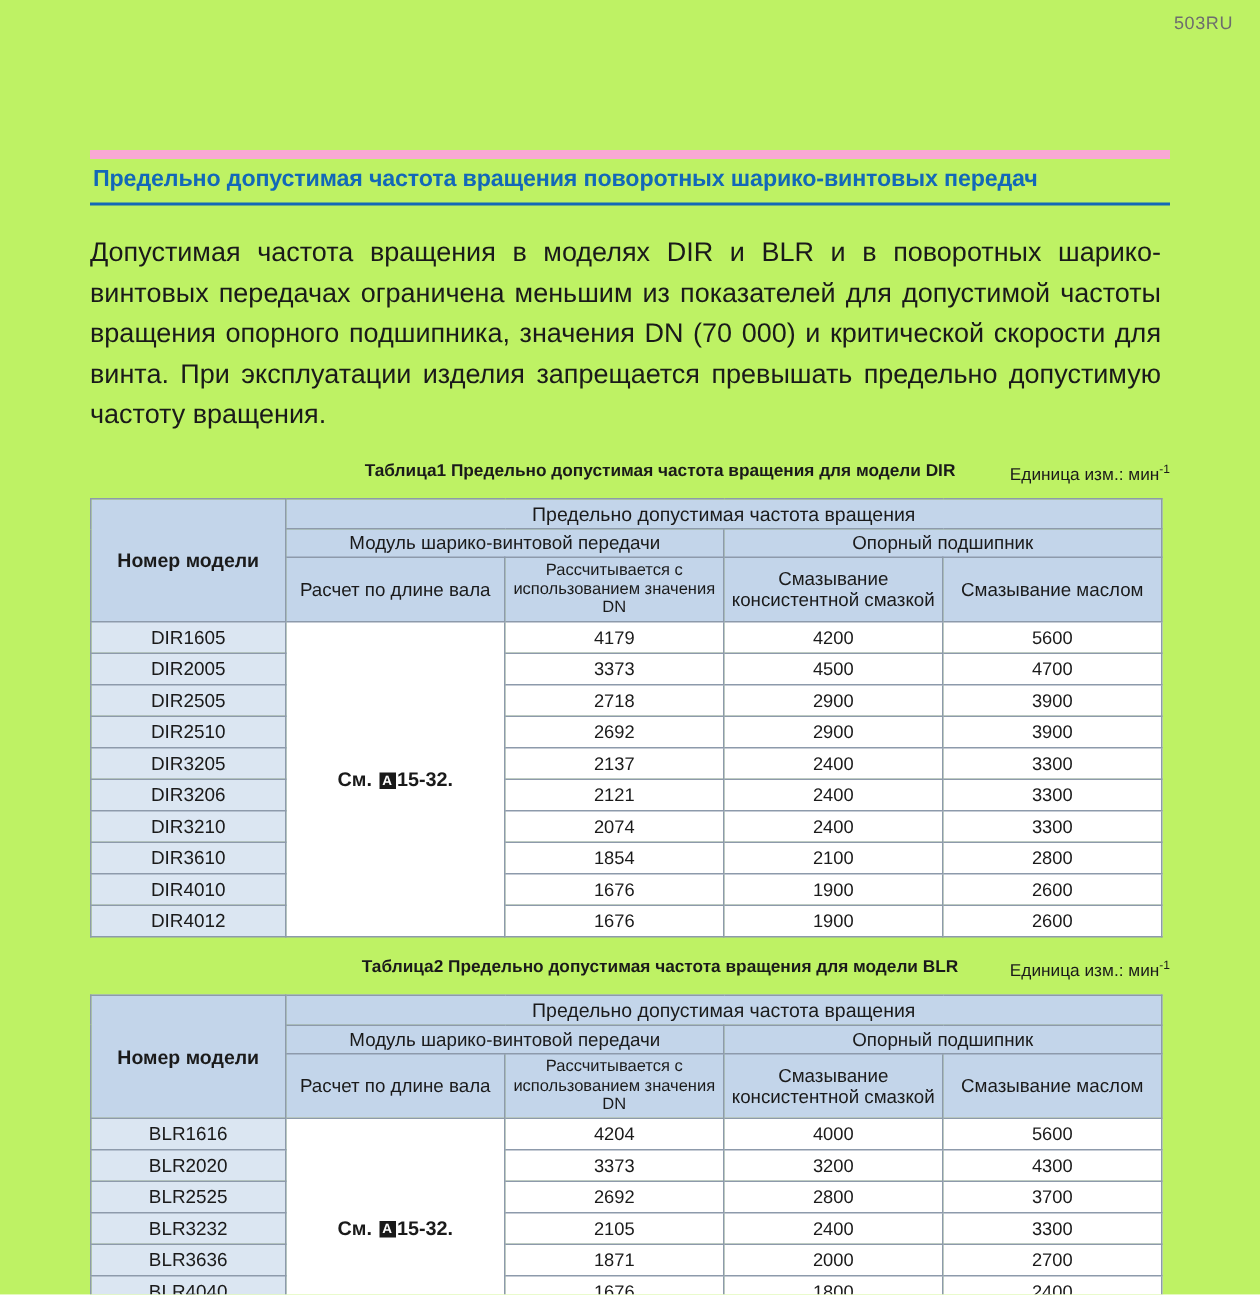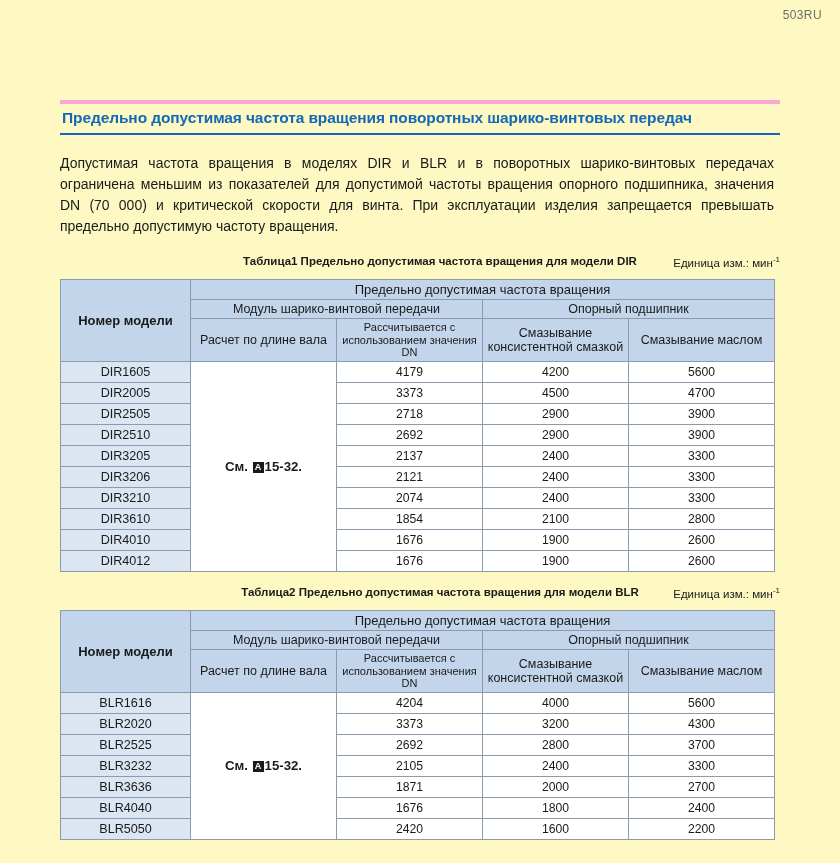--- a/index.html
+++ b/index.html
@@ -6,50 +6,50 @@
   html, body {
     margin: 0; padding: 0;
     width: 840px; height: 863px;
     background: #ffffff;
     font-family: "Liberation Sans", sans-serif;
     color: #1a1a1a;
   }
   .page {
     position: relative;
     width: 840px; height: 863px;
-    background: #fef9c3;
+    background: #bef264;
     overflow: hidden;
   }
   .page-header {
     position: absolute;
     top: 8px; right: 18px;
     font-size: 12px;
     color: #6d6d6d;
     letter-spacing: 0.4px;
   }
   .content {
     position: absolute;
     left: 60px; top: 100px;
     width: 720px;
   }
   .title-bar {
-    border-top: 4px solid #f9a8d4;
+    border-top: 6px solid #f9a8d4;
     border-bottom: 2px solid #1368b8;
     padding: 5px 2px 6px 2px;
     margin-bottom: 18px;
   }
   .title-bar h1 {
     margin: 0;
     font-size: 15.5px;
     font-weight: bold;
     color: #1368b8;
     letter-spacing: -0.1px;
   }
   .intro {
-    font-size: 14px;
+    font-size: 18px;
     line-height: 1.5;
     color: #1a1a1a;
     text-align: justify;
     margin: 0 0 18px 0;
     width: 714px;
   }
   .table-block { margin-bottom: 10px; }
   .cap-row {
     position: relative;
     height: 20px;

